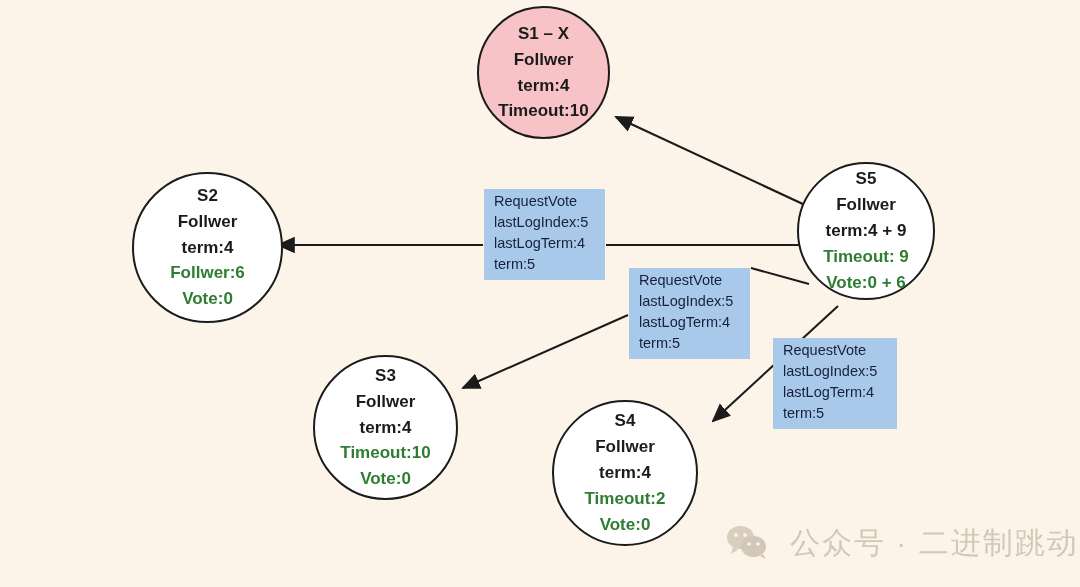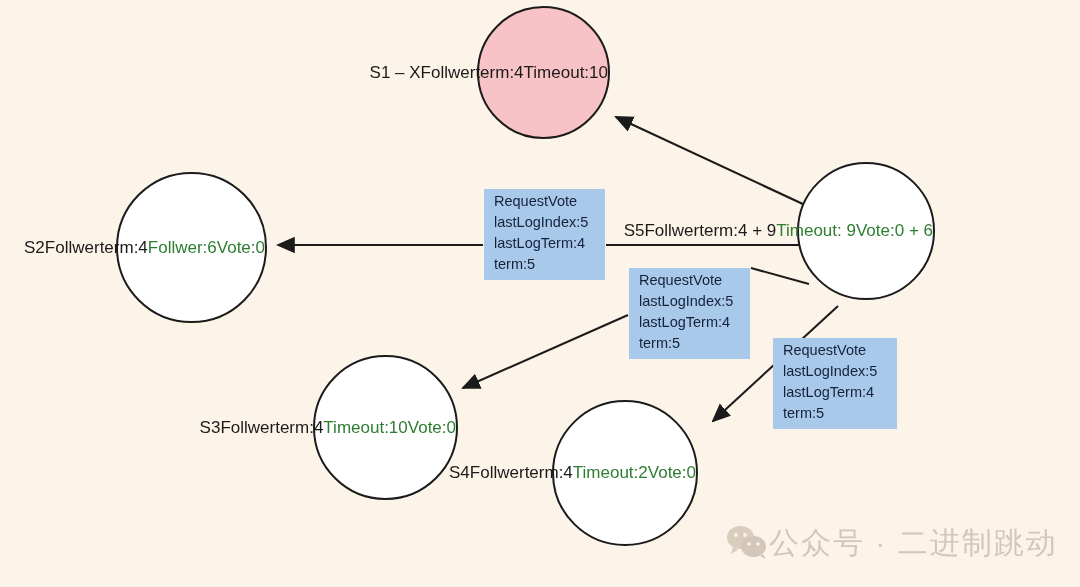--- a/index.html
+++ b/index.html
@@ -23,24 +23,26 @@
     top: 0;
     width: 1080px;
     height: 587px;
   }
   .node {
     position: absolute;
     border: 2px solid #1b1b1b;
     border-radius: 50%;
     background: #ffffff;
     display: flex;
+    flex-direction: column;
     align-items: center;
-    justify-content: flex-end;
+    justify-content: center;
     box-sizing: border-box;
     z-index: 3;
+    font-weight: bold;
   }
   .node.leader {
     background: #f8c3c7;
   }
   .node .ln {
     font-size: 17px;
     line-height: 1.52;
     color: #1b1b1b;
     white-space: nowrap;
     text-align: center;
@@ -58,21 +60,21 @@
   .msgbox .ml {
     font-size: 14.5px;
     line-height: 1.46;
     color: #16213a;
     white-space: nowrap;
   }
   .watermark {
     position: absolute;
     display: flex;
     align-items: center;
-    gap: 1px;
+    gap: 22px;
     z-index: 6;
     opacity: 0.92;
   }
   .watermark .wm-text {
     font-size: 30px;
     color: #cfc4b4;
     letter-spacing: 2px;
     white-space: nowrap;
   }
 </style>
@@ -101,21 +103,21 @@
     <line x1="838" y1="306" x2="713" y2="421" stroke="#1b1b1b" stroke-width="2.1" marker-end="url(#arrowhead)"></line>
   </svg>
 
   <div class="node leader" style="left:477px; top:6px; width:133px; height:133px;">
     <div class="ln">S1 – X</div>
     <div class="ln">Follwer</div>
     <div class="ln">term:4</div>
     <div class="ln">Timeout:10</div>
   </div>
 
-  <div class="node" style="left:116px; top:172px; width:151px; height:151px;">
+  <div class="node" style="left:132px; top:172px; width:151px; height:151px;">
     <div class="ln">S2</div>
     <div class="ln">Follwer</div>
     <div class="ln">term:4</div>
     <div class="ln green">Follwer:6</div>
     <div class="ln green">Vote:0</div>
   </div>
 
   <div class="node" style="left:313px; top:355px; width:145px; height:145px;">
     <div class="ln">S3</div>
     <div class="ln">Follwer</div>

